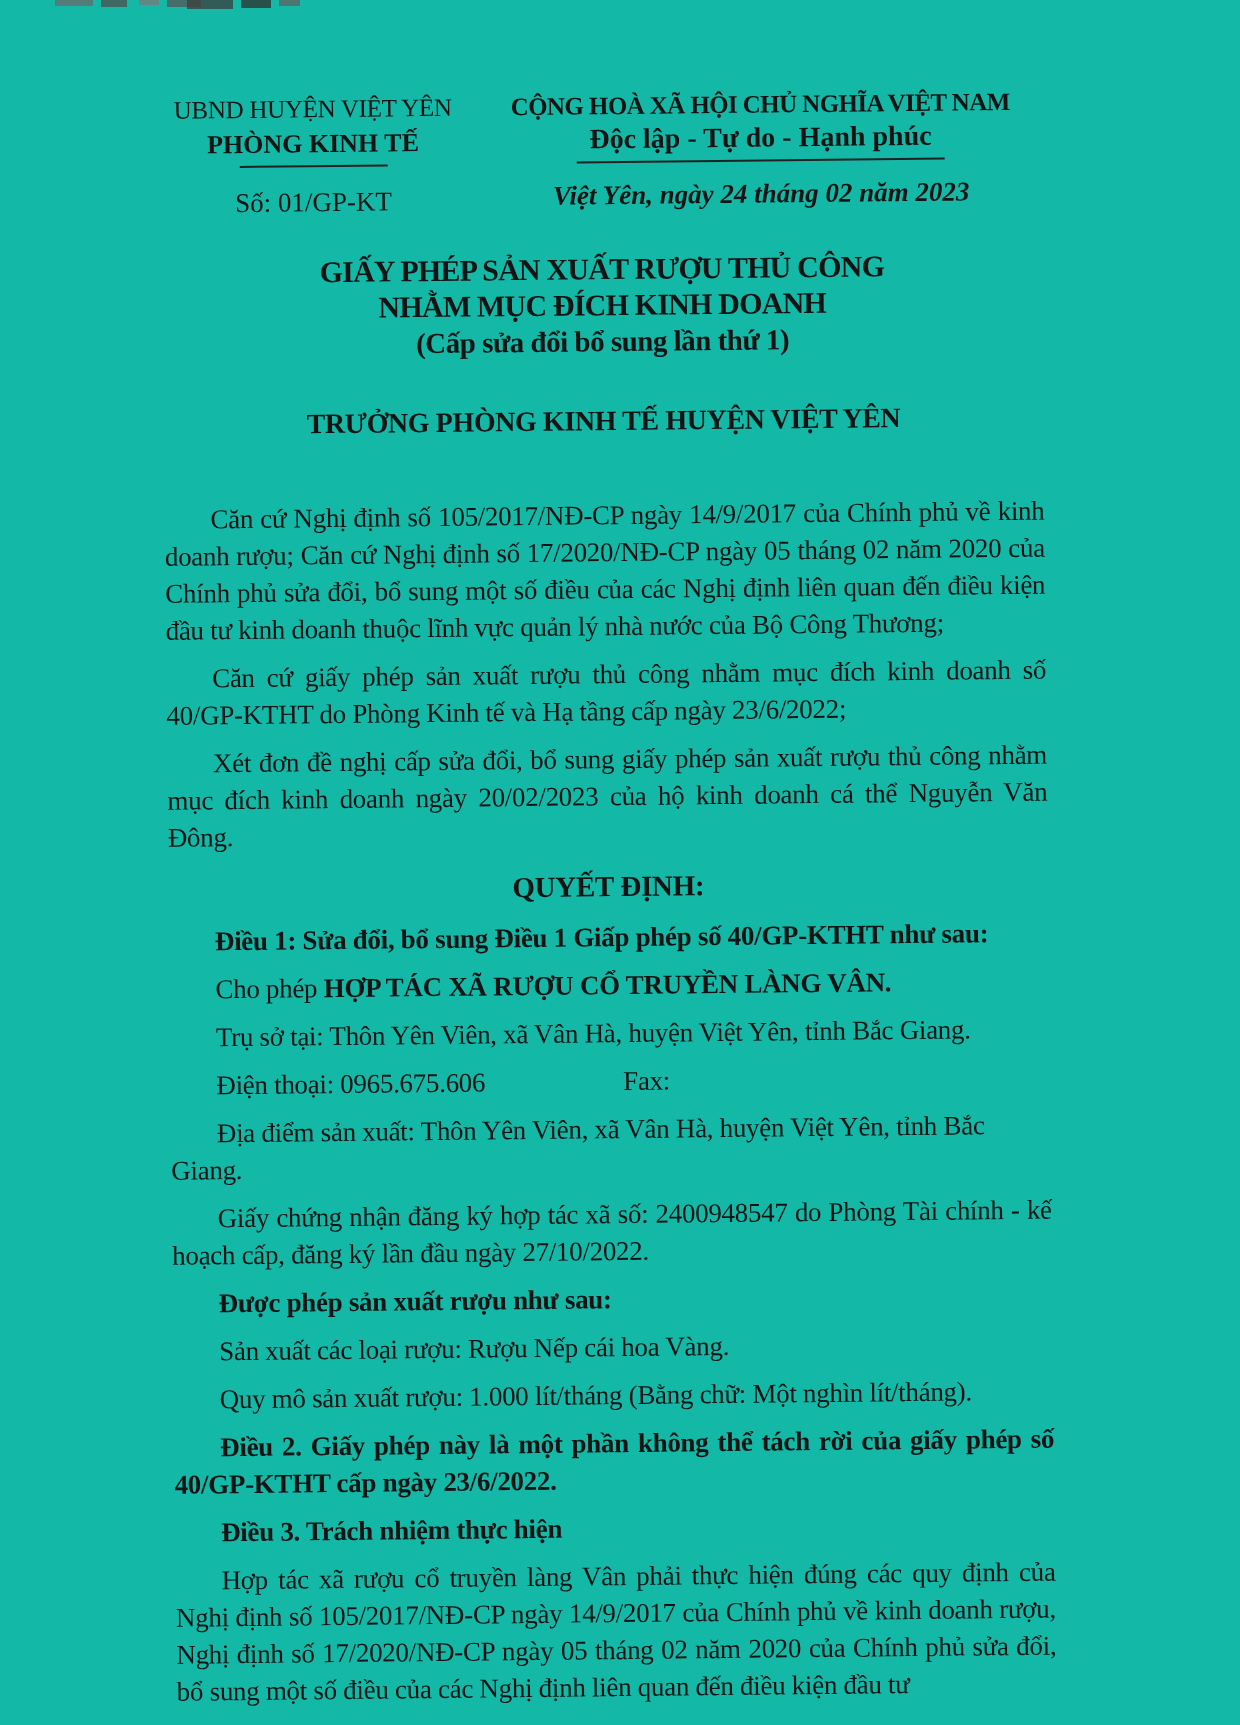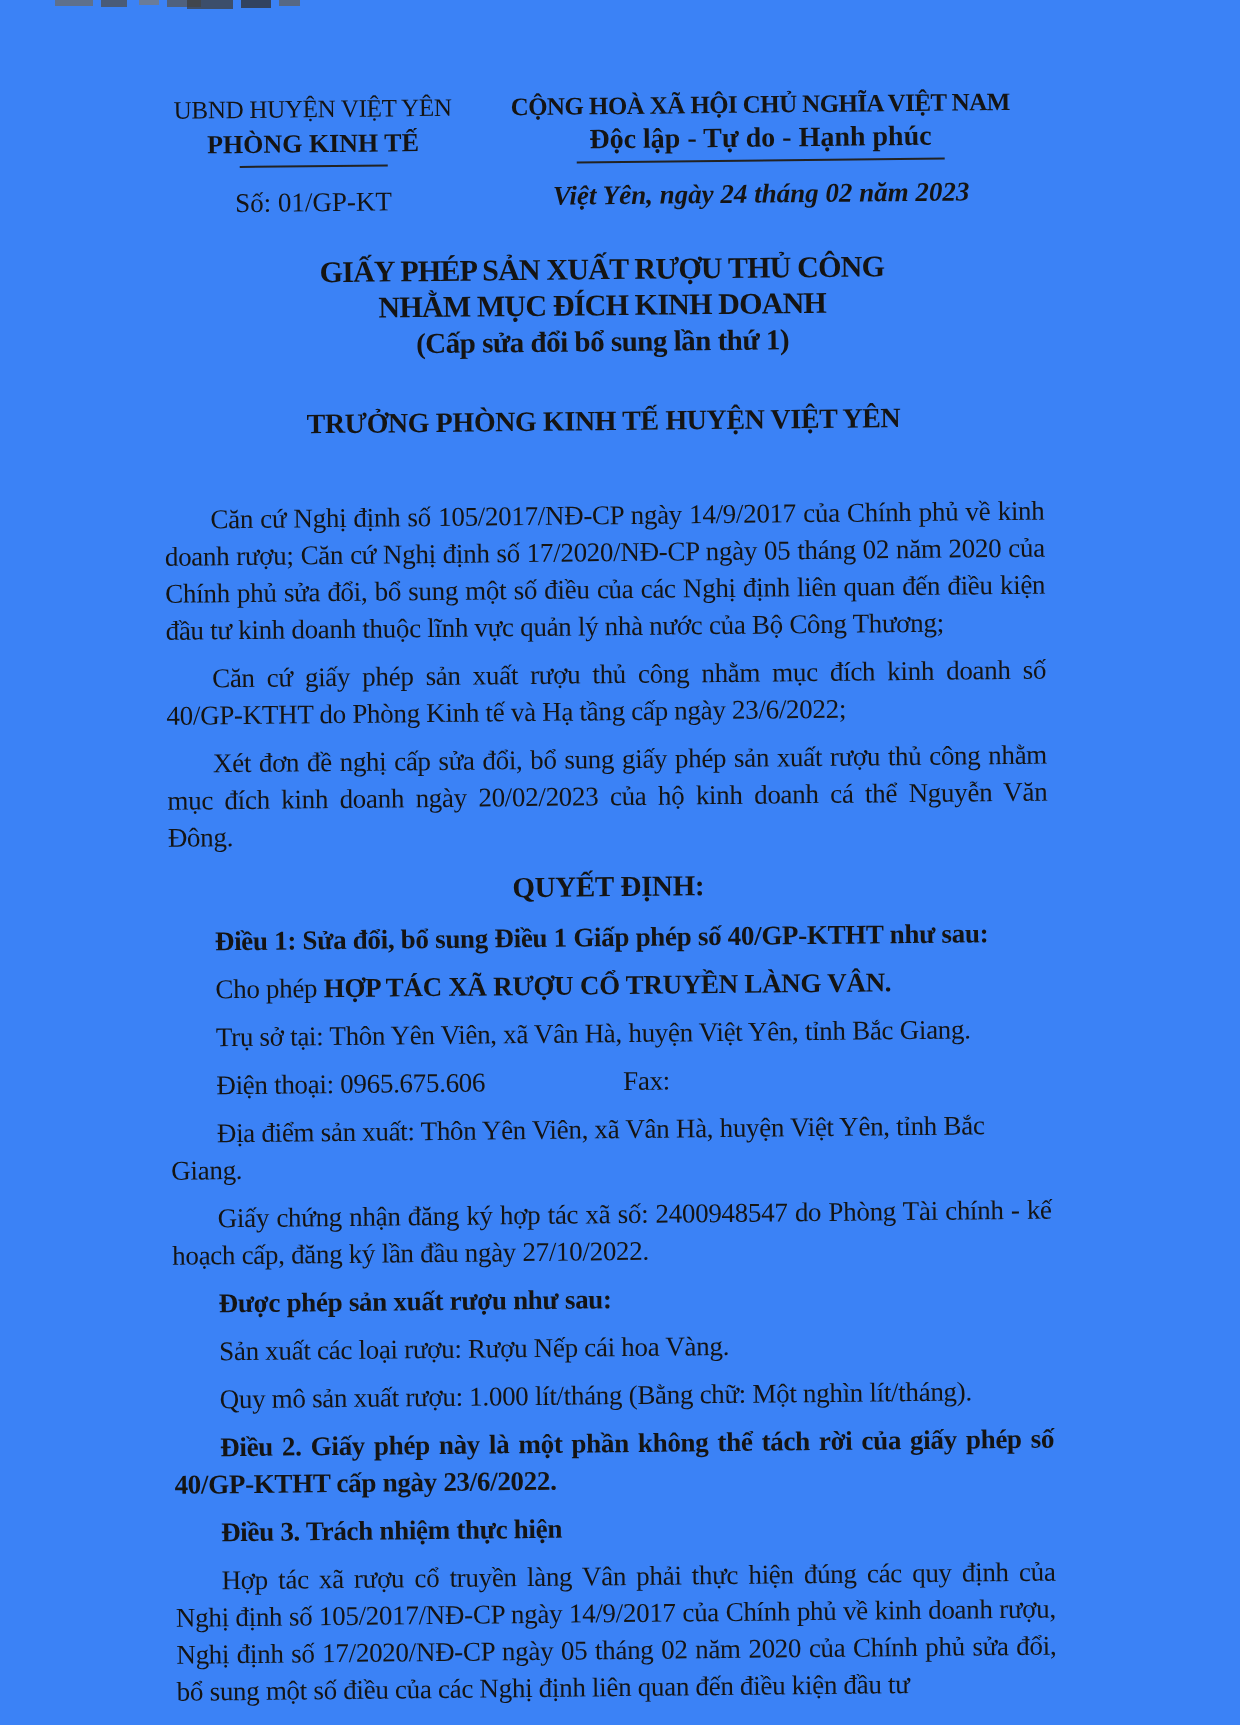--- a/index.html
+++ b/index.html
@@ -4,21 +4,21 @@
 <style>
   html, body {
     margin: 0;
     padding: 0;
     background: #ffffff;
   }
   .page {
     position: relative;
     width: 1240px;
     height: 1725px;
-    background: #3b82f6;
+    background: #14b8a6;
     overflow: hidden;
     font-family: "Liberation Serif", "DejaVu Serif", serif;
     color: #141414;
   }
   
   .scan-artifact {
     position: absolute;
     top: 0;
     left: 55px;
     width: 245px;

